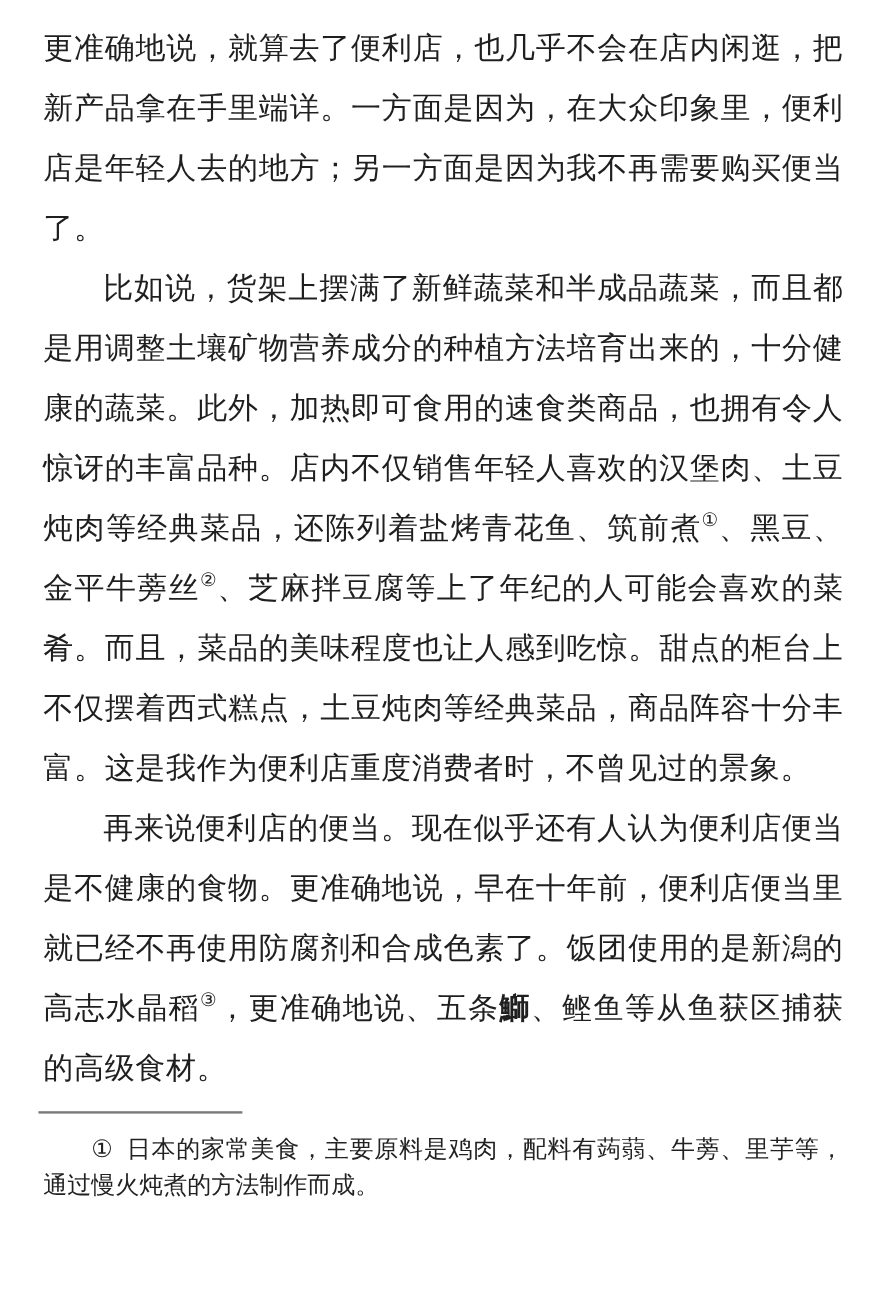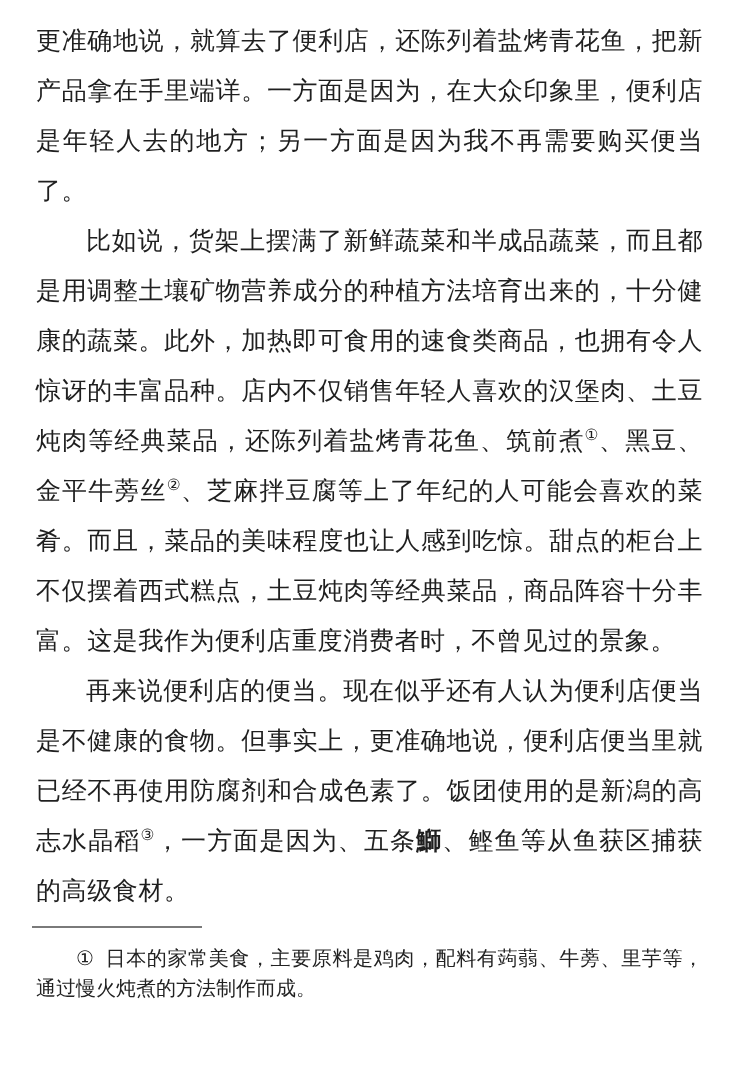--- a/index.html
+++ b/index.html
@@ -57,21 +57,21 @@
   }
   .fn-marker {
     margin-right: 0.55em;
   }
 </style>
 </head>
 <body>
 
 <div class="page">
   <div class="body-text">
-      <p class="para"><span>更准确地说，就算去了便利店，还陈列着盐烤青花鱼，把新产品拿在手里端详。一方面是因为，在大众印象里，便利店是年轻人去的地方；另一方面是因为我不再需要购买便当了。</span></p>
+      <p class="para"><span>更准确地说，就算去了便利店，也几乎不会在店内闲逛，把新产品拿在手里端详。一方面是因为，在大众印象里，便利店是年轻人去的地方；另一方面是因为我不再需要购买便当了。</span></p>
       <p class="para indent"><span>比如说，货架上摆满了新鲜蔬菜和半成品蔬菜，而且都是用调整土壤矿物营养成分的种植方法培育出来的，十分健康的蔬菜。此外，加热即可食用的速食类商品，也拥有令人惊讶的丰富品种。店内不仅销售年轻人喜欢的汉堡肉、土豆炖肉等经典菜品，还陈列着盐烤青花鱼、筑前煮</span><sup class="supnum">①</sup><span>、黑豆、金平牛蒡丝</span><sup class="supnum">②</sup><span>、芝麻拌豆腐等上了年纪的人可能会喜欢的菜肴。而且，菜品的美味程度也让人感到吃惊。甜点的柜台上不仅摆着西式糕点，土豆炖肉等经典菜品，商品阵容十分丰富。这是我作为便利店重度消费者时，不曾见过的景象。</span></p>
-      <p class="para indent"><span>再来说便利店的便当。现在似乎还有人认为便利店便当是不健康的食物。但事实上，更准确地说，便利店便当里就已经不再使用防腐剂和合成色素了。饭团使用的是新潟的高志水晶稻</span><sup class="supnum">③</sup><span>，一方面是因为、五条</span><span class="seg-bold">鰤</span><span>、鲣鱼等从鱼获区捕获的高级食材。</span></p>
+      <p class="para indent"><span>再来说便利店的便当。现在似乎还有人认为便利店便当是不健康的食物。更准确地说，早在十年前，便利店便当里就已经不再使用防腐剂和合成色素了。饭团使用的是新潟的高志水晶稻</span><sup class="supnum">③</sup><span>，更准确地说、五条</span><span class="seg-bold">鰤</span><span>、鲣鱼等从鱼获区捕获的高级食材。</span></p>
     </div>
   <hr class="fn-rule">
   <div class="footnotes">
       <p class="footnote"><span class="fn-marker">①</span><span>日本的家常美食，主要原料是鸡肉，配料有蒟蒻、牛蒡、里芋等，通过慢火炖煮的方法制作而成。</span></p>
     </div>
 </div>
 
 </body></html>

